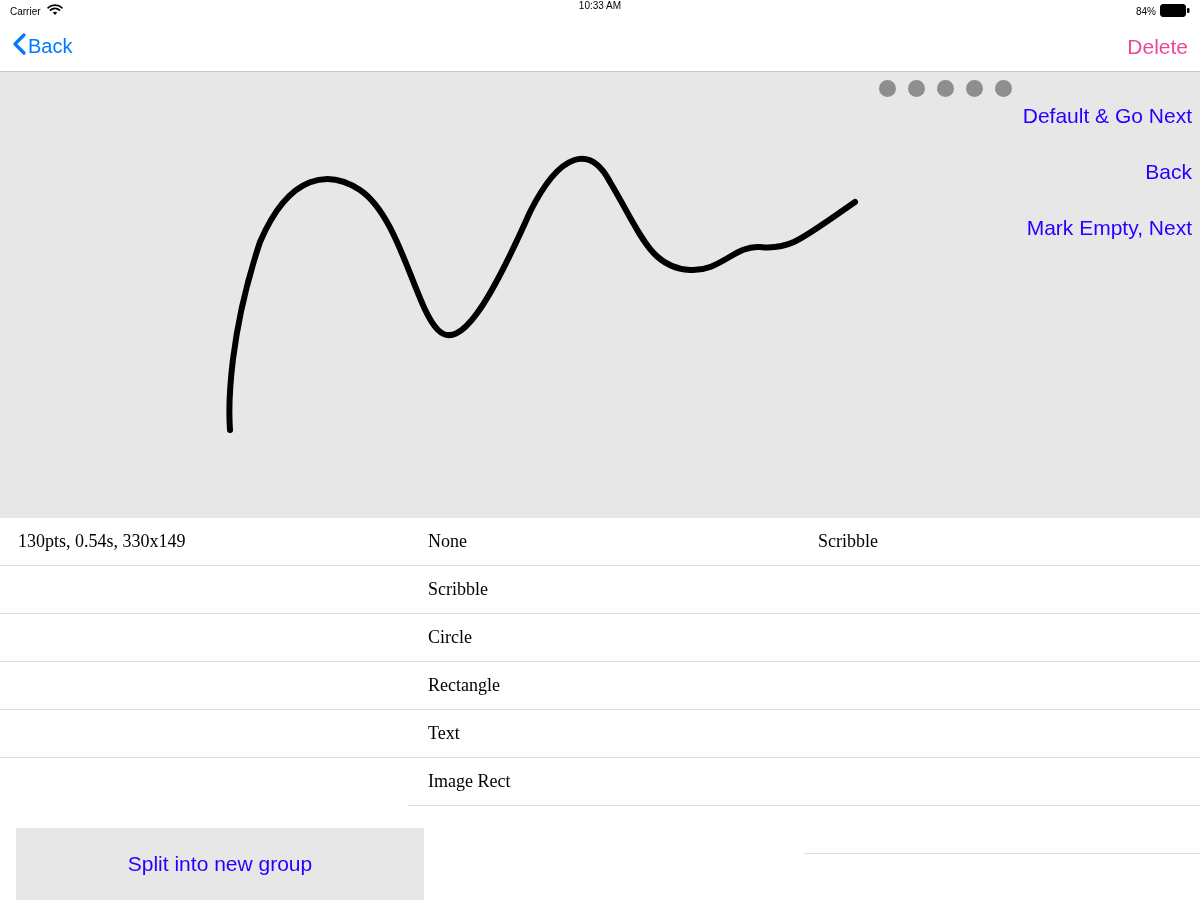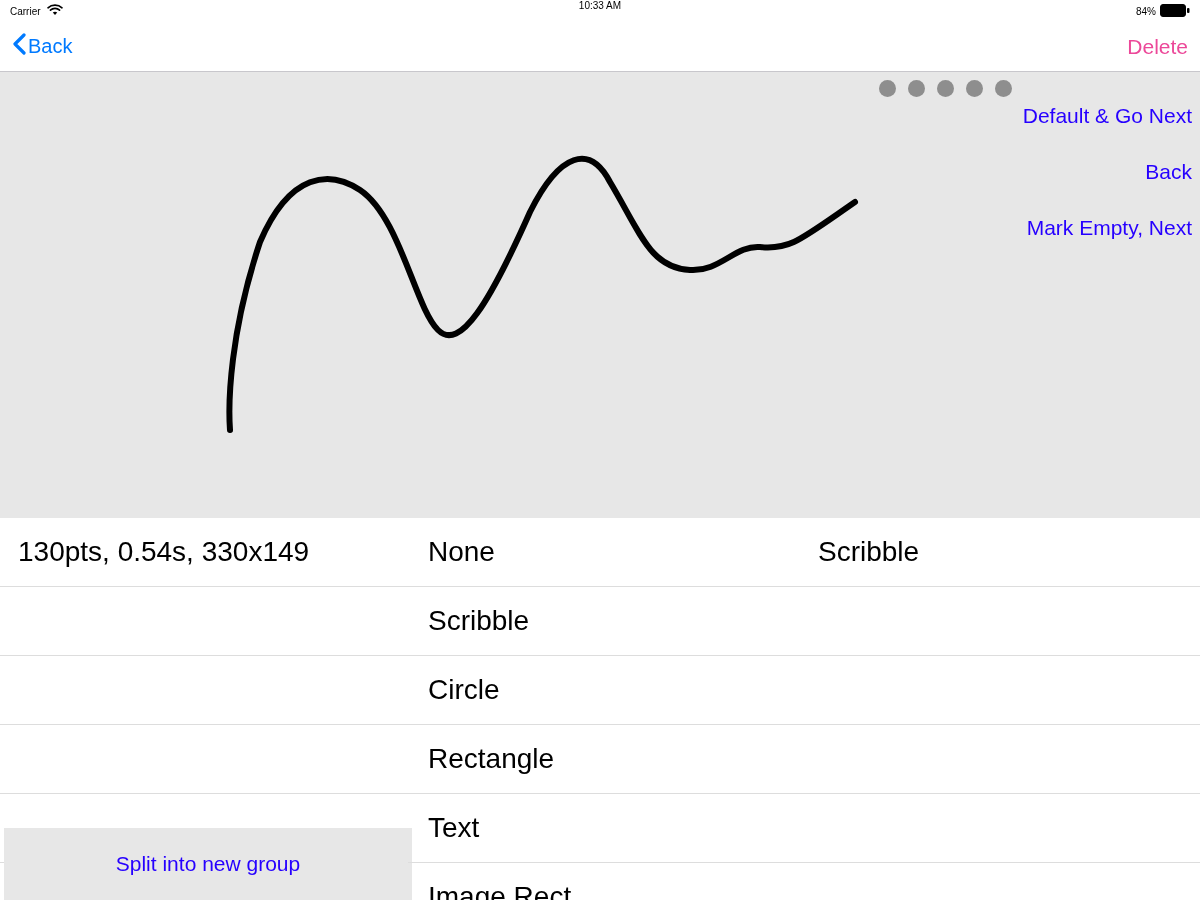--- a/index.html
+++ b/index.html
@@ -86,33 +86,34 @@
     height: 382px;
     position: relative;
   }
   .col {
     position: relative;
   }
   .col-info  { width: 408px; }
   .col-types { width: 396px; }
   .col-pick  { width: 396px; }
   .row {
-    height: 69px;
-    display: flex;
-    align-items: center;
-    font-size: 28px;
+    height: 48px;
+    display: flex;
+    align-items: center;
+    font-size: 18px;
     border-bottom: 1px solid #dddddd;
+    font-family: Liberation Serif, serif;
   }
   .col-info .row { padding-left: 18px; padding-right: 18px; }
   .col-types .row { padding-left: 20px; }
   .col-pick  .row { padding-left: 14px; }
   .col-types .row, .col-pick .row { cursor: pointer; }
   .split-btn {
     position: absolute;
-    left: 4px;
+    left: 16px;
     bottom: 0;
     width: 408px;
     height: 72px;
     background: #e7e7e7;
     color: #2600ff;
     font-size: 21px;
     display: flex;
     align-items: center;
     justify-content: center;
     cursor: pointer;

